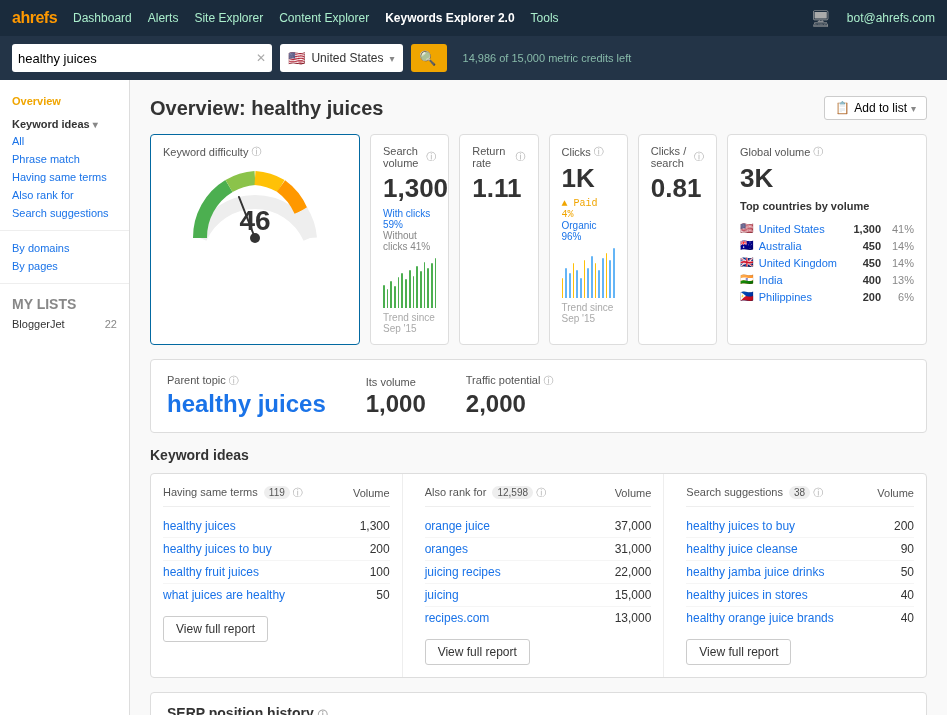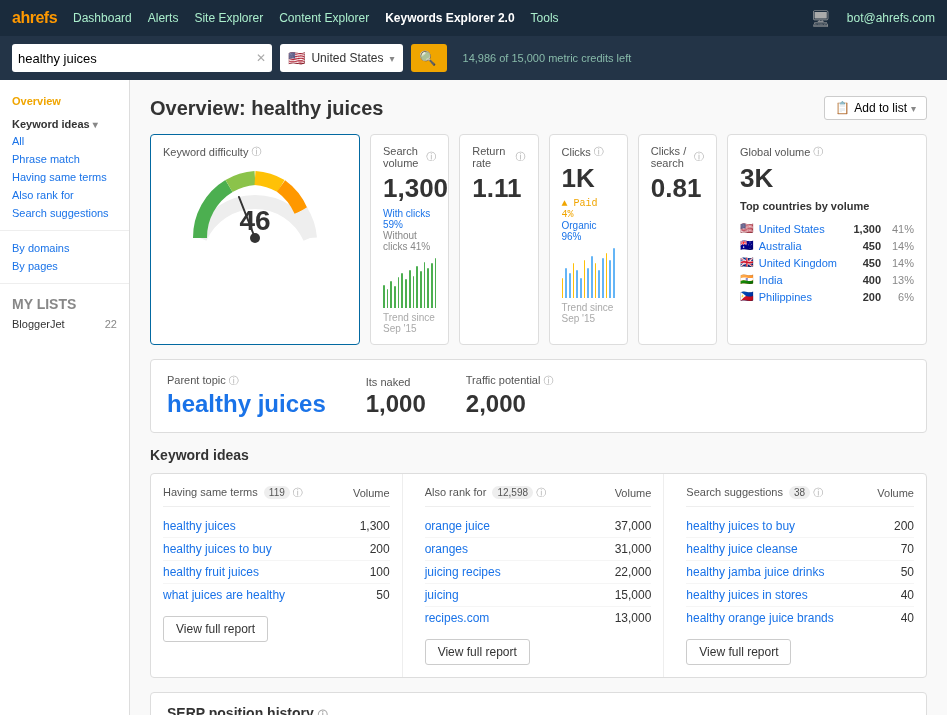--- a/index.html
+++ b/index.html
@@ -502,21 +502,21 @@
 
     <div class="parent-topic-section">
       <div class="parent-topic-item">
         <div class="pt-label">
           <span>Parent topic</span>
           <span class="info-icon">ⓘ</span>
         </div>
         <div class="pt-value">healthy juices</div>
       </div>
       <div class="parent-topic-item">
-        <div class="pt-label">Its naked</div>
+        <div class="pt-label">Its volume</div>
         <div class="pt-number">1,000</div>
       </div>
       <div class="parent-topic-item">
         <div class="pt-label">
           <span>Traffic potential</span>
           <span class="info-icon">ⓘ</span>
         </div>
         <div class="pt-number">2,000</div>
       </div>
     </div>
@@ -560,21 +560,21 @@
         <span class="ki-vol">13,000</span>
       </div><button class="view-full-btn">View full report</button></div>
           <div class="ki-column"><div class="ki-col-header">
       <span class="ki-col-title">Search suggestions <span class="badge">38</span> <span class="info-icon">ⓘ</span></span>
       <span class="ki-col-vol">Volume</span>
     </div><div class="ki-row">
         <a class="ki-link">healthy juices to buy</a>
         <span class="ki-vol">200</span>
       </div><div class="ki-row">
         <a class="ki-link">healthy juice cleanse</a>
-        <span class="ki-vol">70</span>
+        <span class="ki-vol">90</span>
       </div><div class="ki-row">
         <a class="ki-link">healthy jamba juice drinks</a>
         <span class="ki-vol">50</span>
       </div><div class="ki-row">
         <a class="ki-link">healthy juices in stores</a>
         <span class="ki-vol">40</span>
       </div><div class="ki-row">
         <a class="ki-link">healthy orange juice brands</a>
         <span class="ki-vol">40</span>
       </div><button class="view-full-btn">View full report</button></div>

